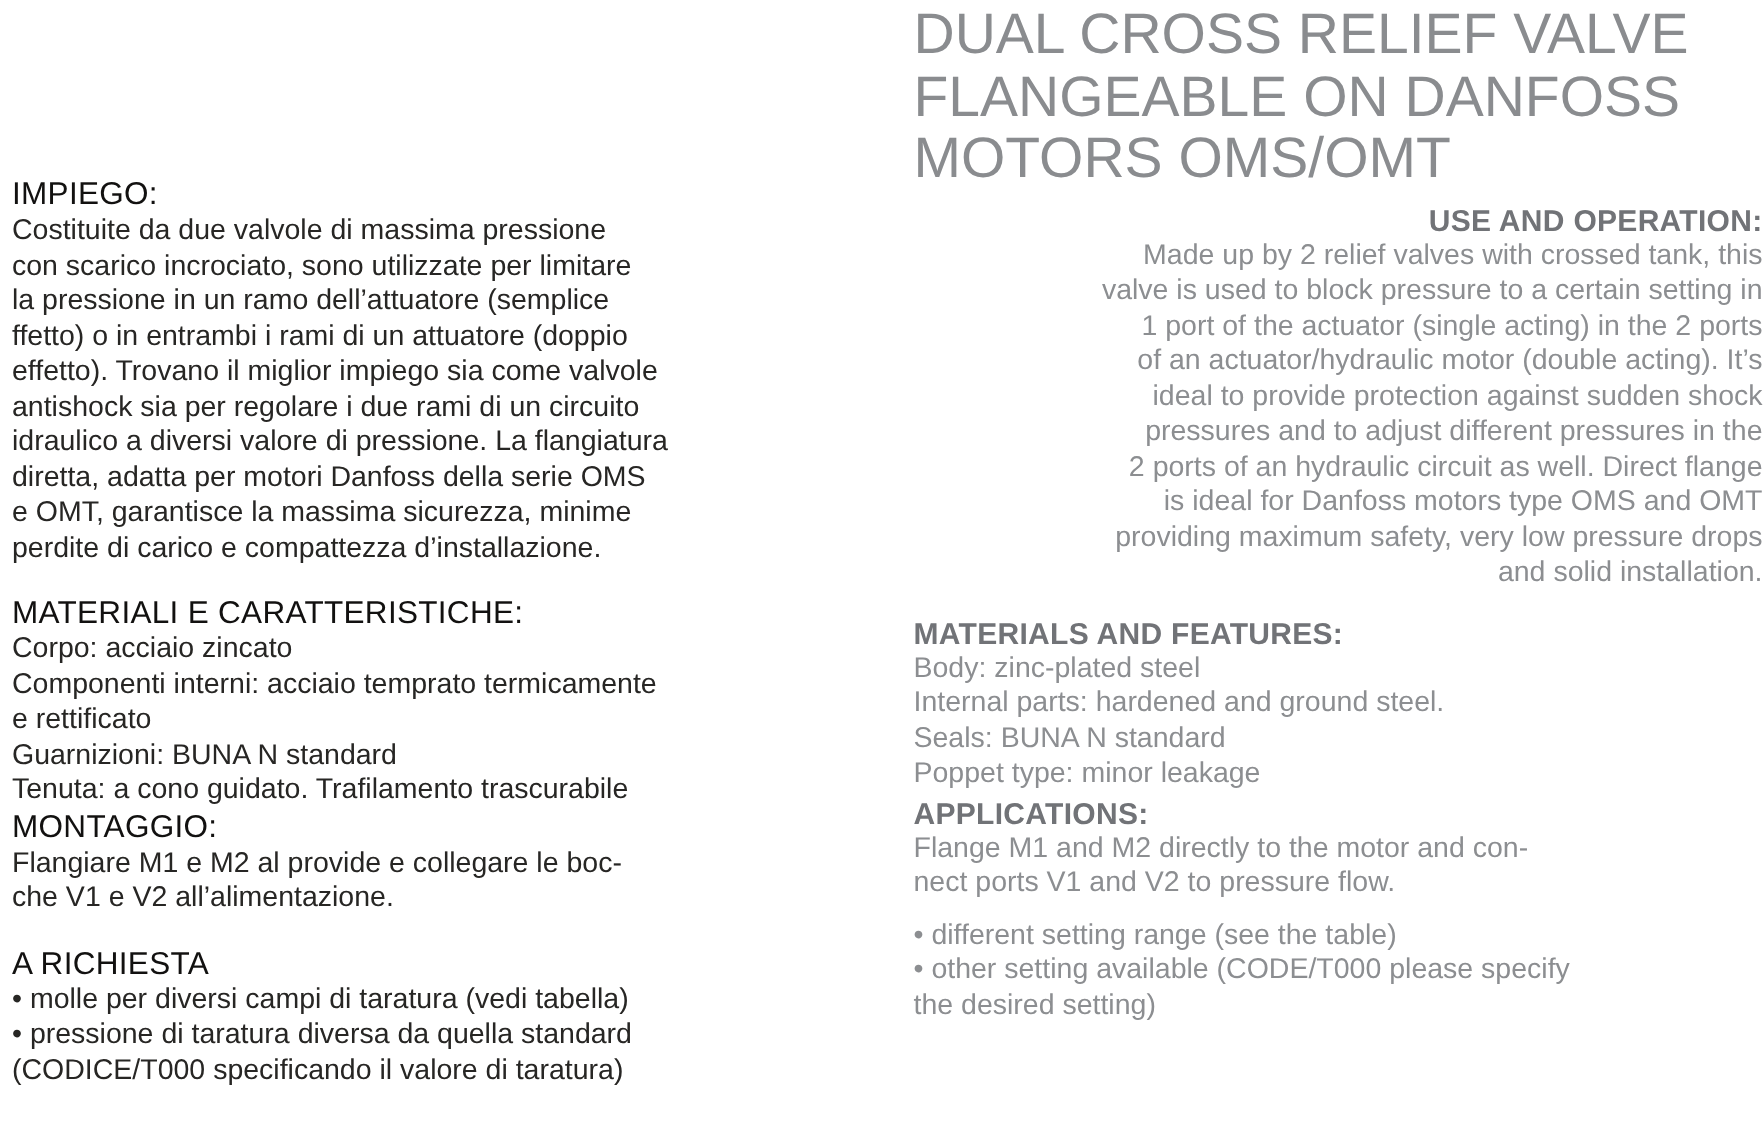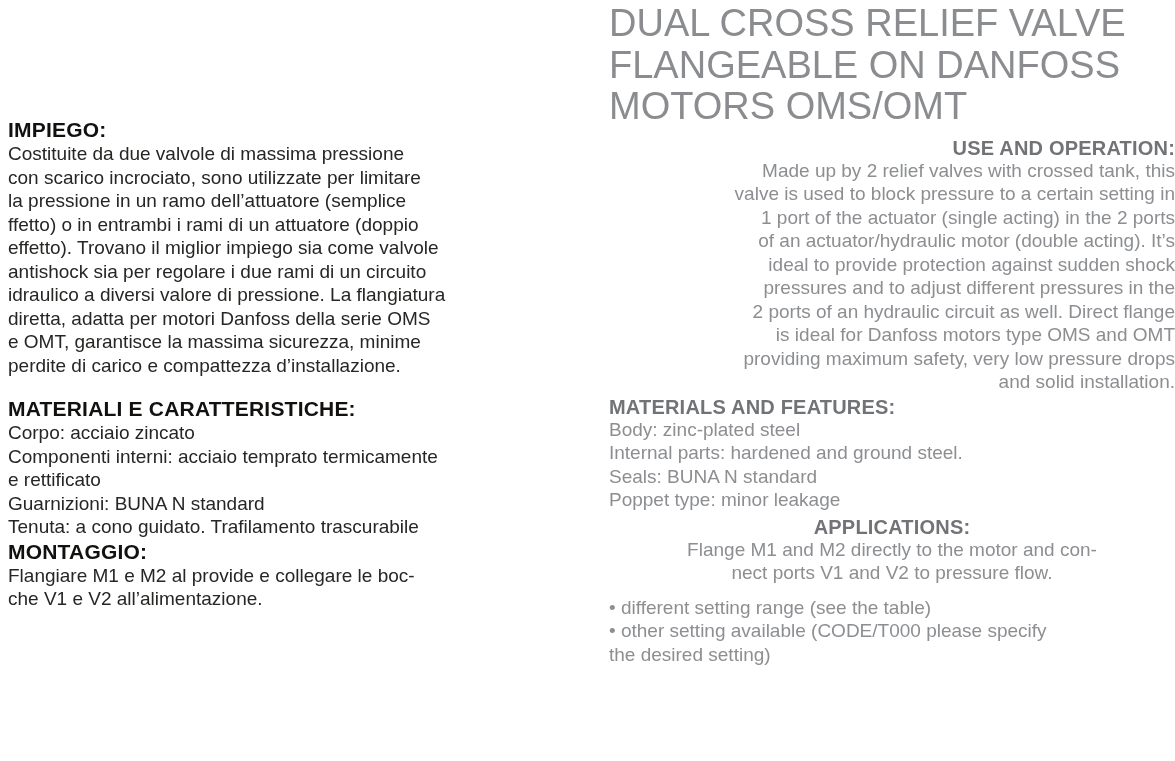--- a/index.html
+++ b/index.html
@@ -15,21 +15,21 @@
 
   
   .col-left {
     position: absolute;
     left: 8px; top: 117px;
     width: 500px;
     color: #21201e;
   }
   .col-left .sec-heading {
     font-size: 21px;
-    font-weight: bold;
+    font-weight: normal;
     color: #121110;
     line-height: 25px;
     letter-spacing: 0.2px;
   }
   .body-lines {
     font-size: 19px;
     line-height: 23.5px;
     white-space: pre-line;
   }
   .col-left .body-lines { color: #272624; }
@@ -62,22 +62,22 @@
     white-space: pre-line;
   }
   .col-right .sec-heading {
     font-size: 20px;
     font-weight: bold;
     color: #717377;
     line-height: 22px;
     letter-spacing: 0.2px;
   }
   .col-right .sec1 { margin-top: 9px; text-align: right; }
-  .col-right .sec2 { margin-top: 2px; }
-  .col-right .sec3 { margin-top: 4px; text-align: center; }
+  .col-right .sec2 { margin-top: 18px; }
+  .col-right .sec3 { margin-top: 4px; }
   .col-right .sec4 { margin-top: 11px; }
   .col-right .body-lines { color: #8c8e91; }
 </style>
 </head>
 <body>
 
 <div class="page">
 
   <div class="col-left">
 
@@ -103,20 +103,26 @@
 Guarnizioni: BUNA N standard
 Tenuta: a cono guidato. Trafilamento trascurabile</div>
     </div>
 
     <div class="sec tight">
       <div class="sec-heading">MONTAGGIO:</div>
       <div class="body-lines">Flangiare M1 e M2 al provide e collegare le boc-
 che V1 e V2 all’alimentazione.</div>
     </div>
 
+    <div class="sec">
+      <div class="sec-heading">A RICHIESTA</div>
+      <div class="body-lines">•  molle per diversi campi di taratura (vedi tabella)
+•  pressione di taratura diversa da quella standard
+(CODICE/T000 specificando il valore di taratura)</div>
+    </div>
 
 
   </div>
 
   <div class="col-right">
 
     <div class="doc-title">DUAL CROSS RELIEF VALVE
 FLANGEABLE ON DANFOSS
 MOTORS OMS/OMT</div>
 

